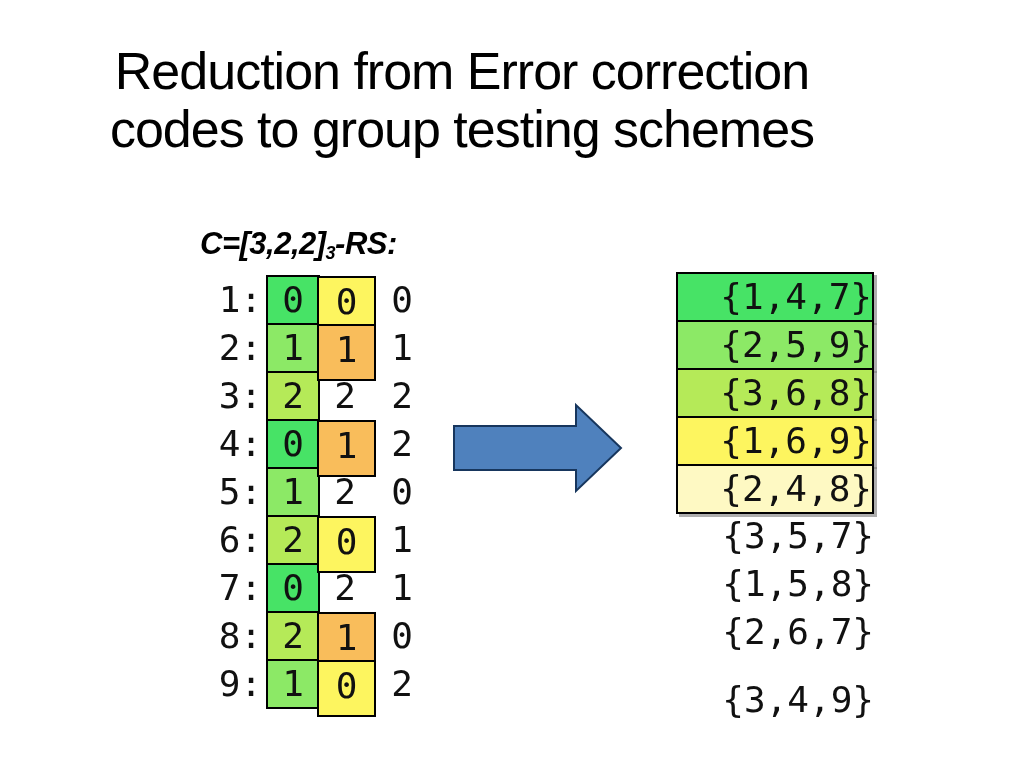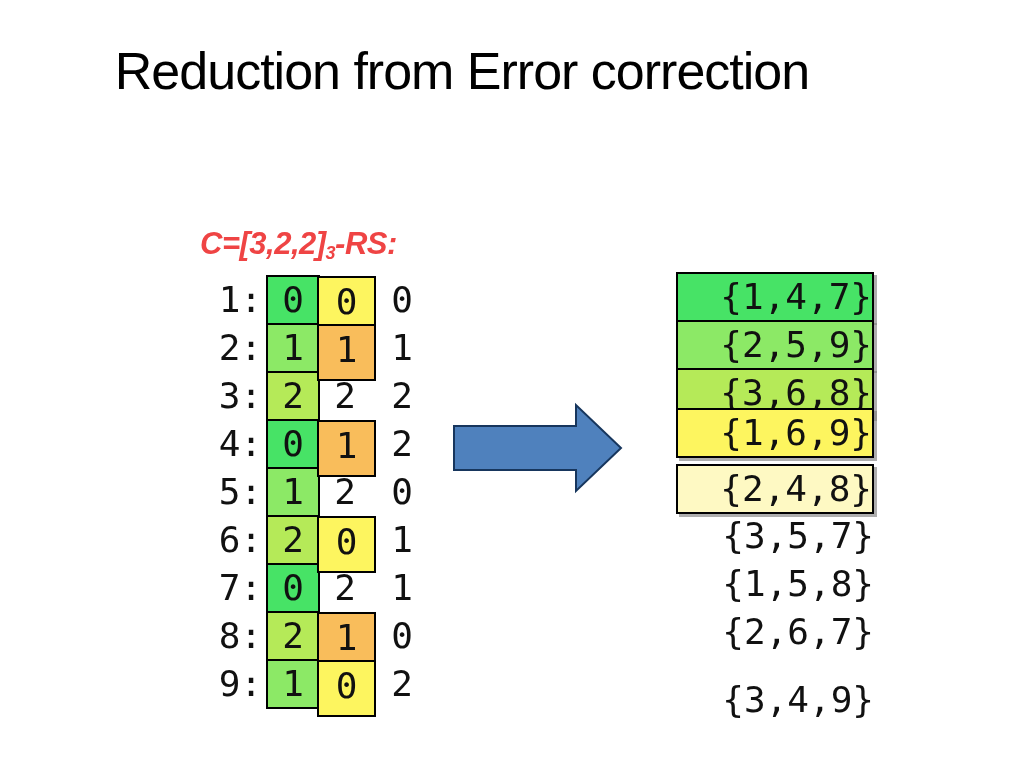--- a/index.html
+++ b/index.html
@@ -8,21 +8,21 @@
     background:#ffffff; overflow:hidden;
     font-family:"Liberation Sans", sans-serif;
   }
   .title {
     position:absolute; left:52px; top:42px; width:820px;
     text-align:center; color:#000;
     font-size:52px; line-height:1.12; letter-spacing:-1px;
   }
   .colhdr {
     position:absolute; top:226px;
-    color:#ef4444; font-weight:bold; font-style:italic;
+    color:#000000; font-weight:bold; font-style:italic;
     font-size:31px; letter-spacing:-0.5px; white-space:nowrap;
   }
   .colhdr .sub { font-size:0.58em; vertical-align:-0.3em; }
   .lefthdr { left:200px; }
   .righthdr { left:684px; }
 
   .mono { font-family:"DejaVu Sans Mono", monospace; color:#111; }
 
   
   .leftgrid { position:absolute; left:218px; top:276px; width:212px; height:442px; }
@@ -67,20 +67,21 @@
     line-height:48px; height:48px; z-index:1;
   }
 </style>
 </head>
 <body>
 
 <div class="slide">
 
   <div class="title">
     <div>Reduction from Error correction</div>
+    <div>codes to group testing schemes</div>
   </div>
 
   <div class="colhdr lefthdr"><span>C=[3,2,2]</span><span class="sub">3</span><span>-RS:</span></div>
 
 
   <div class="leftgrid mono">
     <div class="lrow" style="top:0px">
       <div class="llabel">1:</div>
       <div class="cell c1" style="background: rgb(71, 227, 102);">0</div>
       <div class="cell c2" style="background: rgb(253, 245, 95);">0</div>
@@ -137,21 +138,21 @@
   </div>
 
   <svg class="arrow" width="172" height="92" viewBox="0 0 172 92">
     <polygon points="2,24 124,24 124,3 169,46 124,89 124,68 2,68" fill="#4f81bd"></polygon>
   </svg>
 
   <div class="rightgrid mono">
     <div class="rrow" style="top: 0px; background: rgb(71, 227, 102);">{1,4,7}</div>
     <div class="rrow" style="top: 48px; background: rgb(140, 233, 102);">{2,5,9}</div>
     <div class="rrow" style="top: 96px; background: rgb(181, 234, 88);">{3,6,8}</div>
-    <div class="rrow" style="top: 136px; background: rgb(253, 245, 95);">{1,6,9}</div>
+    <div class="rrow" style="top: 144px; background: rgb(253, 245, 95);">{1,6,9}</div>
     <div class="rrow" style="top: 192px; background: #fef9c3;">{2,4,8}</div>
     <div class="rrow plain" style="top:240px">{3,5,7}</div>
     <div class="rrow plain" style="top:288px">{1,5,8}</div>
     <div class="rrow plain" style="top:336px">{2,6,7}</div>
     <div class="rrow plain" style="top:404px">{3,4,9}</div>
   </div>
 
 </div>
 
 </body></html>

